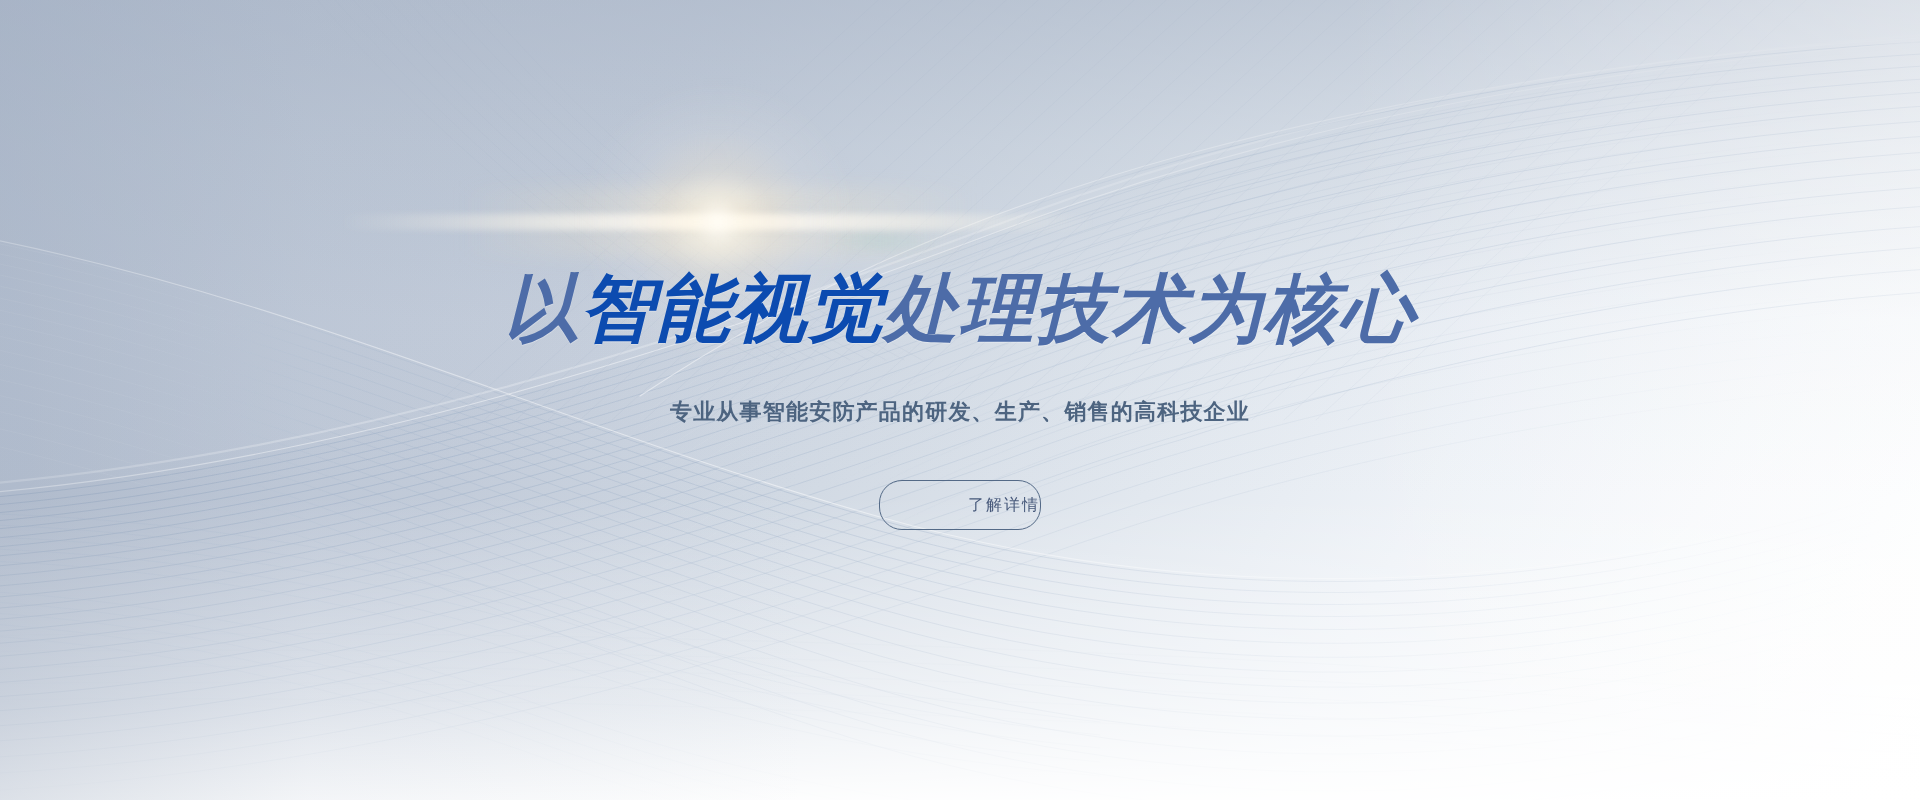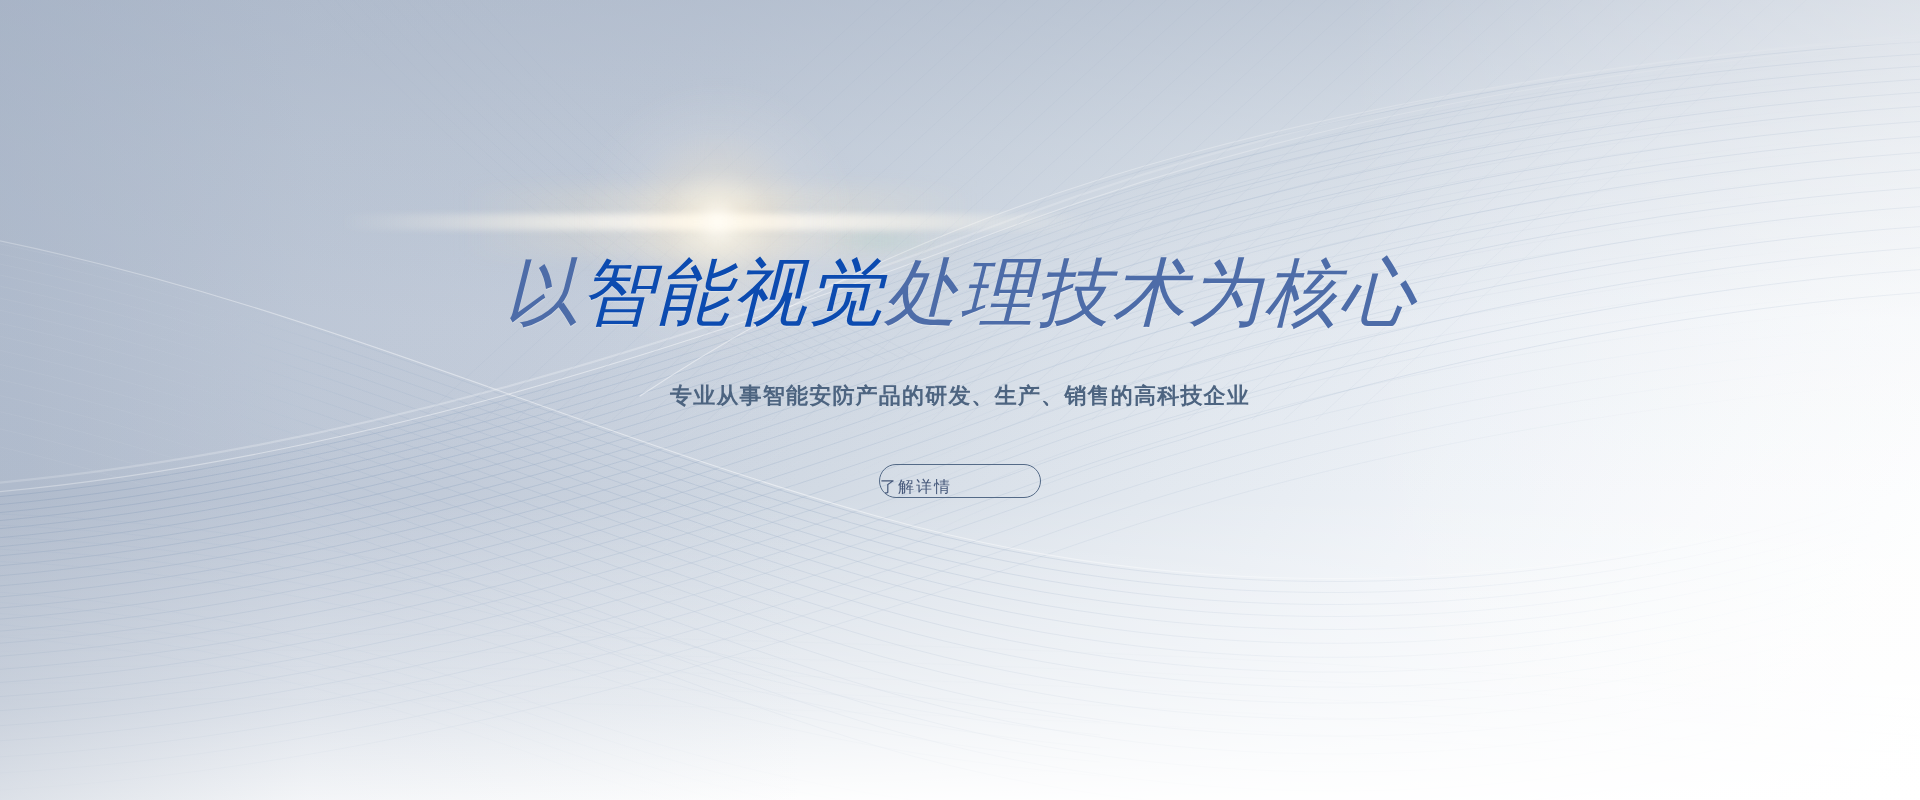--- a/index.html
+++ b/index.html
@@ -139,24 +139,24 @@
   
   .content {
     position: absolute;
     left: 0; right: 0;
     top: 255px;
     text-align: center;
     z-index: 9;
   }
 
   .headline {
-    margin: 0;
+    margin: 16px;
     font-size: 74px;
     line-height: 1.0;
-    font-weight: 400;
+    font-weight: 700;
     font-style: italic;
     letter-spacing: 2px;
     white-space: nowrap;
     font-family: "DejaVu Sans", "Liberation Sans", sans-serif;
     -webkit-font-smoothing: antialiased;
   }
   .hl-muted {
     color: #4d6ca8;
     text-shadow: 0 1px 1px rgba(255,255,255,0.35);
   }
@@ -175,30 +175,30 @@
     white-space: nowrap;
   }
 
   .cta-wrap {
     margin-top: 52px;
   }
   .cta-button {
     display: inline-block;
     box-sizing: border-box;
     width: 162px;
-    height: 34px;
+    height: 50px;
     line-height: 44px;
     border: 1px solid #546a87;
     border-radius: 23px;
     background: transparent;
     color: #46587a;
     font-size: 16px;
     letter-spacing: 2px;
     font-family: inherit;
-    text-align: left;
+    text-align: right;
     cursor: pointer;
     padding: 0;
   }
 </style>
 </head>
 <body>
 
 <div class="stage">
 
   <div class="bg-base"></div>

